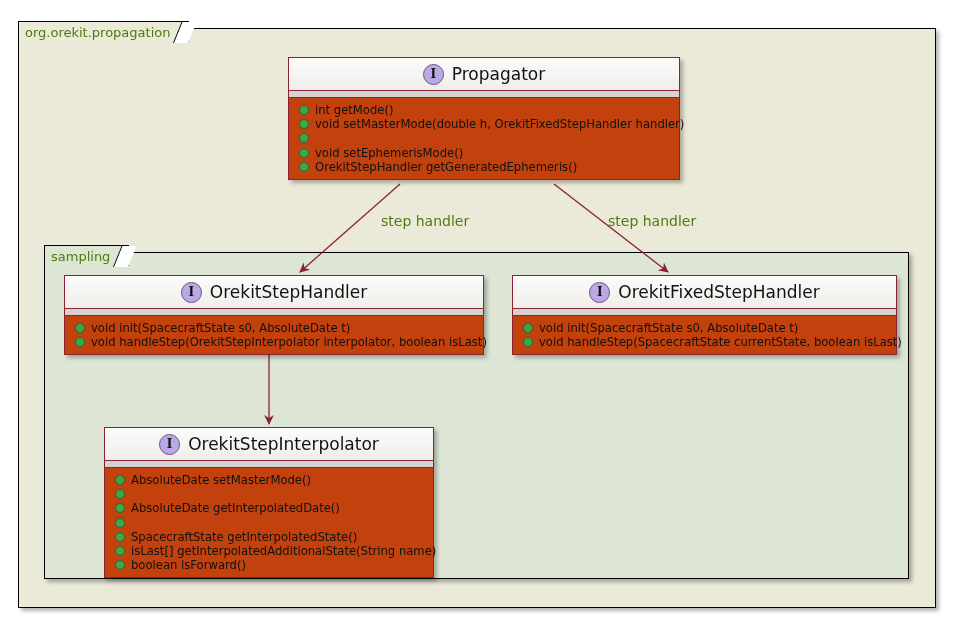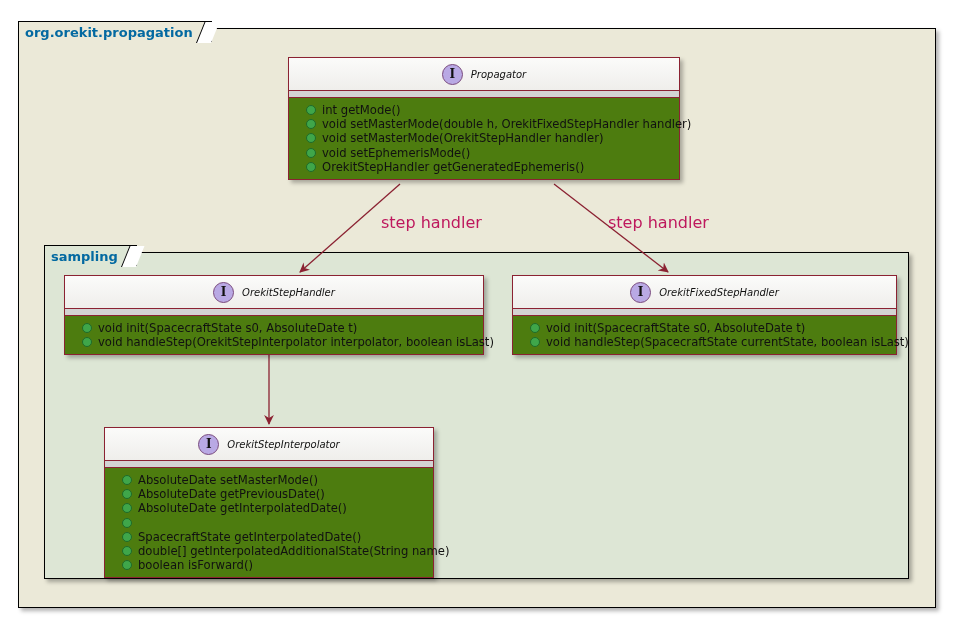--- a/index.html
+++ b/index.html
@@ -8,57 +8,57 @@
 
   
   .pkg{position:absolute;box-sizing:border-box;border:1px solid #000;
        box-shadow:3px 3px 4px rgba(0,0,0,0.30);}
   .pkg-outer{left:18px;top:28px;width:918px;height:580px;background:#ebe9d8;}
   .pkg-inner{left:44px;top:252px;width:865px;height:327px;background:#dde6d5;}
 
   .pkg-tab{position:absolute;box-sizing:border-box;height:21px;
            border:1px solid #000;border-bottom:none;
            display:flex;align-items:center;padding:0 6px;
-           font-weight:bold;font-size:13px;color:#0369a1;white-space:nowrap;}
+           font-weight:normal;font-size:13px;color:#4d7c0f;white-space:nowrap;}
   .pkg-tab.outer{left:18px;top:21px;background:#ebe9d8;padding-right:18px;}
   .pkg-tab.inner{left:44px;top:245px;background:#dde6d5;padding-right:18px;}
   .tab-fold{position:absolute;right:0;top:0;width:14px;height:21px;
             background:#ffffff;border-left:1px solid #000;
             transform:skewX(-22deg);transform-origin:bottom left;}
 
   
   .cls{position:absolute;box-sizing:border-box;border:1px solid #8b2232;
        background:#c9c9c9;box-shadow:3px 3px 4px rgba(0,0,0,0.28);}
   .cls-head{position:relative;box-sizing:border-box;height:33px;
             border-bottom:1px solid #8b2232;
             background:linear-gradient(to bottom,#fbfbfa 0%,#efeeeb 100%);
             display:flex;align-items:center;justify-content:center;gap:8px;}
   .cls-sep{height:6px;border-bottom:1px solid #8b2232;background:#d3d3d3;}
   .icon-I{width:19px;height:19px;border-radius:50%;
           background:#b9a9e4;border:1.5px solid #7a4b7e;
           display:flex;align-items:center;justify-content:center;
           font-family:"DejaVu Serif","Liberation Serif",serif;
           font-size:12px;font-weight:bold;color:#111;line-height:1;}
-  .cls-title{font-style:italic;font-size:10px;color:#111;white-space:nowrap;}
-  .cls-body{padding:5px 0 5px 11px;background:#4d7c0f;}
+  .cls-title{font-size:17px;color:#111;white-space:nowrap;}
+  .cls-body{padding:5px 0 5px 4px;background:#c2410c;}
   .m{display:flex;align-items:center;gap:6px;padding:0 6px;height:14.2px;
      font-size:11.6px;color:#111;white-space:nowrap;}
   .dot{width:8px;height:8px;border-radius:50%;background:#3fa64a;
        border:1px solid #1f6b2a;flex:none;}
 
   
   #propagator      {left:288px;top:57px; width:392px;}
   #stephandler     {left:64px; top:275px;width:420px;}
   #fixedhandler    {left:512px;top:275px;width:385px;}
   #interpolator    {left:104px;top:427px;width:330px;}
 
   
   .edges{position:absolute;left:0;top:0;width:965px;height:631px;
          pointer-events:none;}
-  .elabel{position:absolute;font-size:16px;color:#be185d;white-space:nowrap;}
+  .elabel{position:absolute;font-size:14px;color:#4d7c0f;white-space:nowrap;}
   #lbl-sh-left  {left:381px;top:213px;}
   #lbl-sh-right {left:608px;top:213px;}
   #lbl-interp   {left:266px;top:382px;margin-top:48px;}
 </style>
 </head>
 <body>
 
 <div class="pkg pkg-outer"></div>
 <div class="pkg-tab outer">
   <span>org.orekit.propagation</span>
@@ -99,21 +99,20 @@
     <div class="m">
         <span class="dot"></span>
         <span>int getMode()</span>
       </div>
     <div class="m">
         <span class="dot"></span>
         <span>void setMasterMode(double h, OrekitFixedStepHandler handler)</span>
       </div>
     <div class="m">
         <span class="dot"></span>
-        <span>void setMasterMode(OrekitStepHandler handler)</span>
       </div>
     <div class="m">
         <span class="dot"></span>
         <span>void setEphemerisMode()</span>
       </div>
     <div class="m">
         <span class="dot"></span>
         <span>OrekitStepHandler getGeneratedEphemeris()</span>
       </div>
   </div>
@@ -161,35 +160,34 @@
     <span class="cls-title">OrekitStepInterpolator</span>
   </div>
   <div class="cls-sep"></div>
   <div class="cls-body">
     <div class="m">
         <span class="dot"></span>
         <span>AbsoluteDate setMasterMode()</span>
       </div>
     <div class="m">
         <span class="dot"></span>
-        <span>AbsoluteDate getPreviousDate()</span>
       </div>
     <div class="m">
         <span class="dot"></span>
         <span>AbsoluteDate getInterpolatedDate()</span>
       </div>
     <div class="m">
         <span class="dot"></span>
       </div>
     <div class="m">
         <span class="dot"></span>
-        <span>SpacecraftState getInterpolatedDate()</span>
+        <span>SpacecraftState getInterpolatedState()</span>
       </div>
     <div class="m">
         <span class="dot"></span>
-        <span>double[] getInterpolatedAdditionalState(String name)</span>
+        <span>isLast[] getInterpolatedAdditionalState(String name)</span>
       </div>
     <div class="m">
         <span class="dot"></span>
         <span>boolean isForward()</span>
       </div>
   </div>
 </div>
 
 </body></html>

